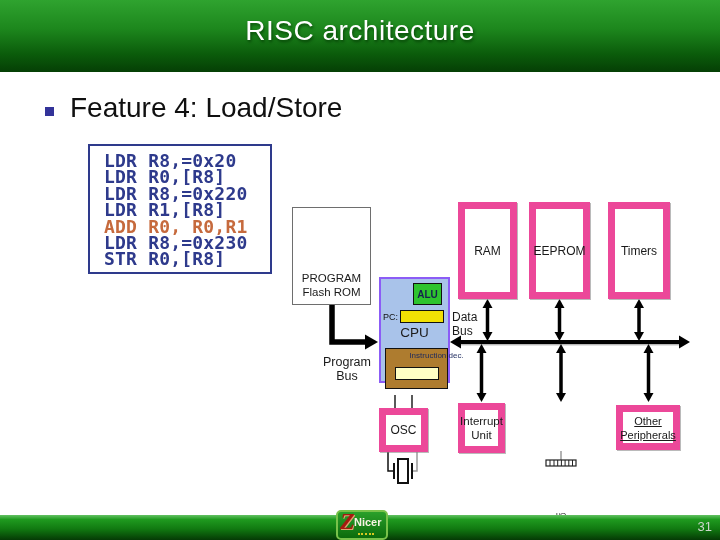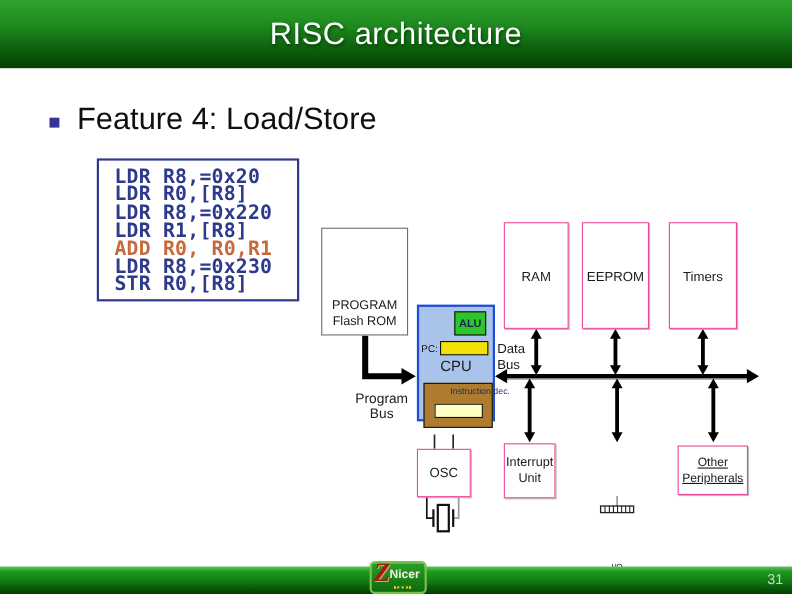--- a/index.html
+++ b/index.html
@@ -2,21 +2,21 @@
 <html><head>
 <meta charset="utf-8">
 <style>
   html,body{margin:0;padding:0;background:#888;}
   .slide{
     position:relative;width:720px;height:540px;background:#ffffff;
     font-family:"Liberation Sans",sans-serif;overflow:hidden;
   }
   
   .titlebar{
-    position:absolute;left:0;top:0;width:720px;height:62px;
+    position:absolute;left:0;top:0;width:720px;height:72px;
     background:linear-gradient(180deg,#2fa32f 0%,#1d871d 40%,#0b5c0b 75%,#053f05 100%);
   }
   .titlebar .title{
     width:100%;text-align:center;line-height:62px;font-size:28px;color:#ffffff;
     text-shadow:1px 2px 3px rgba(0,50,0,.75);letter-spacing:.5px;
   }
   
   .bullet-square{position:absolute;left:45px;top:107px;width:9px;height:9px;background:#333399;}
   .bullet-text{position:absolute;left:70px;top:92px;font-size:28px;line-height:32px;color:#101010;}
   
@@ -26,38 +26,38 @@
     padding:7px 0 0 14px;
   }
   .code-line{
     font-family:"DejaVu Sans Mono","Liberation Mono",monospace;
     font-weight:bold;font-size:18px;line-height:16.4px;color:#2e3a8c;
     white-space:pre;letter-spacing:.2px;
   }
   .code-line.accent{color:#c66a3d;}
   
   .dbox{
-    position:absolute;background:#ffffff;border:1px solid #ec4899;
+    position:absolute;background:#ffffff;border:7px solid #ec4899;
     box-shadow:1px 1px 0 rgba(130,130,130,.55);box-sizing:border-box;
     display:flex;align-items:center;justify-content:center;text-align:center;
     font-size:12px;color:#1a1a1a;line-height:14px;
   }
   .flashrom{left:292px;top:207px;width:79px;height:98px;border:1px solid #6e6e6e;
     align-items:flex-end;padding-bottom:5px;font-size:11.5px;box-shadow:none;}
   .ram{left:458px;top:202px;width:59px;height:97px;}
   .eeprom{left:529px;top:202px;width:61px;height:97px;}
   .timers{left:608px;top:202px;width:62px;height:97px;}
   .interrupt{left:458px;top:403px;width:47px;height:50px;font-size:11.5px;padding:0 6px;}
   .ports{left:537px;top:406px;width:48px;height:45px;}
   .otherper{left:616px;top:405px;width:64px;height:45px;font-size:11px;padding:0 2px;text-decoration:underline;}
   .osc{left:379px;top:408px;width:49px;height:44px;}
   
   .cpu{
     position:absolute;left:379px;top:277px;width:71px;height:106px;
-    background:#a9c3ea;border:2px solid #1d4ed8;box-sizing:border-box;
+    background:#a9c3ea;border:2px solid #8b5cf6;box-sizing:border-box;
   }
   .alu{
     position:absolute;left:32px;top:4px;width:29px;height:22px;background:#2ec42e;
     border:1px solid #111;box-sizing:border-box;display:flex;align-items:center;
     justify-content:center;font-size:10px;color:#15224d;font-weight:bold;
   }
   .pc-label{position:absolute;left:2px;top:33px;font-size:9px;color:#111;}
   .pc-reg{position:absolute;left:19px;top:31px;width:44px;height:13px;background:#f2e104;border:1px solid #111;box-sizing:border-box;}
   .cpu-label{position:absolute;left:0;top:46px;width:100%;text-align:center;font-size:13.5px;color:#1c1c1c;}
   .instr{

